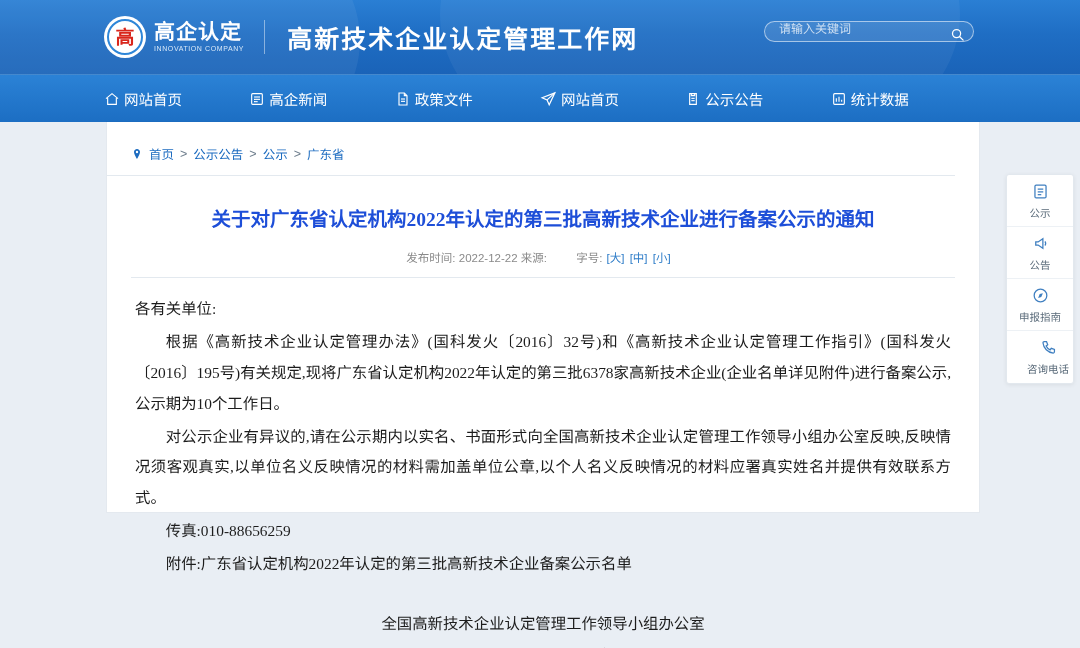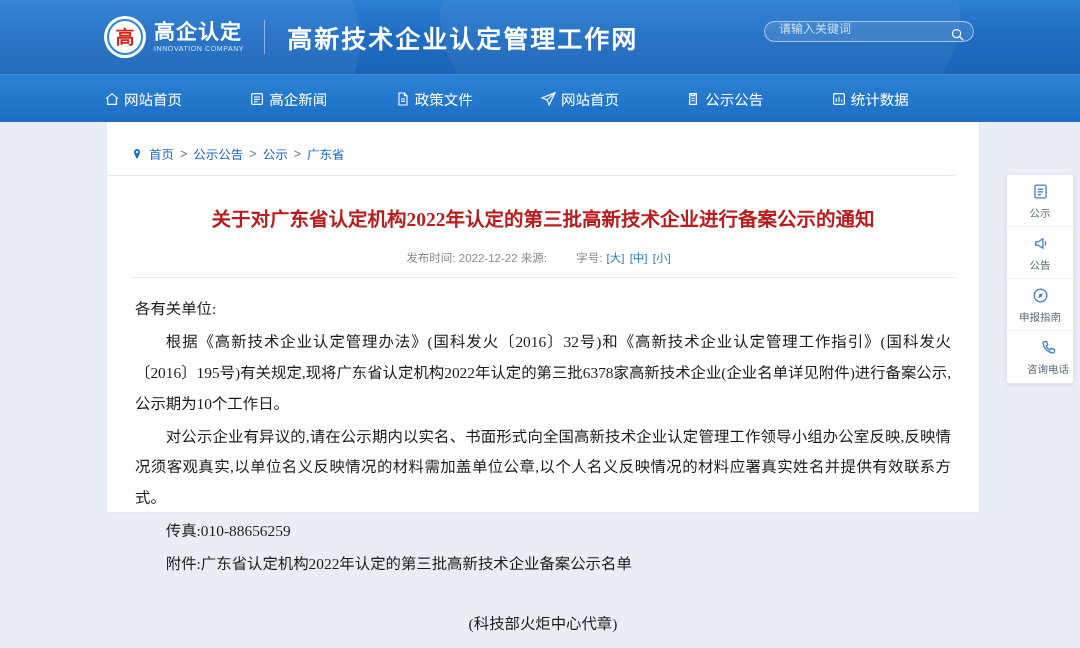--- a/index.html
+++ b/index.html
@@ -187,21 +187,21 @@
   .breadcrumb .pin { margin-right: 2px; display: flex; }
   .breadcrumb .sep { color: #6d7d8c; margin: 0 2px; }
   .breadcrumb .crumb { cursor: pointer; }
 
   
   .doc-title {
     text-align: center;
     font-family: "Liberation Serif", serif;
     font-size: 19.5px;
     font-weight: bold;
-    color: #b91c1c;
+    color: #1d4ed8;
     padding: 30px 50px 0 50px;
     line-height: 1.4;
   }
   .doc-meta {
     text-align: center;
     font-size: 11.5px;
     color: #8a8a8a;
     padding: 16px 8px 12px 0;
   }
   .doc-meta .fs-label { margin-left: 26px; }
@@ -399,20 +399,21 @@
       <div class="meta-rule"></div>
 
       <div class="article">
         <p>各有关单位:</p>
         <p class="indent">根据《高新技术企业认定管理办法》(国科发火〔2016〕32号)和《高新技术企业认定管理工作指引》(国科发火〔2016〕195号)有关规定,现将广东省认定机构2022年认定的第三批6378家高新技术企业(企业名单详见附件)进行备案公示,公示期为10个工作日。</p>
         <p class="indent">对公示企业有异议的,请在公示期内以实名、书面形式向全国高新技术企业认定管理工作领导小组办公室反映,反映情况须客观真实,以单位名义反映情况的材料需加盖单位公章,以个人名义反映情况的材料应署真实姓名并提供有效联系方式。</p>
         <p class="indent">传真:010-88656259</p>
         <p class="indent">附件:广东省认定机构2022年认定的第三批高新技术企业备案公示名单</p>
 
         <div class="sign">
+          <p>全国高新技术企业认定管理工作领导小组办公室</p>
           <p>(科技部火炬中心代章)</p>
 
         </div>
       </div>
 
     </div>
 
     <div class="rail">
 
       <div class="rail-item">

